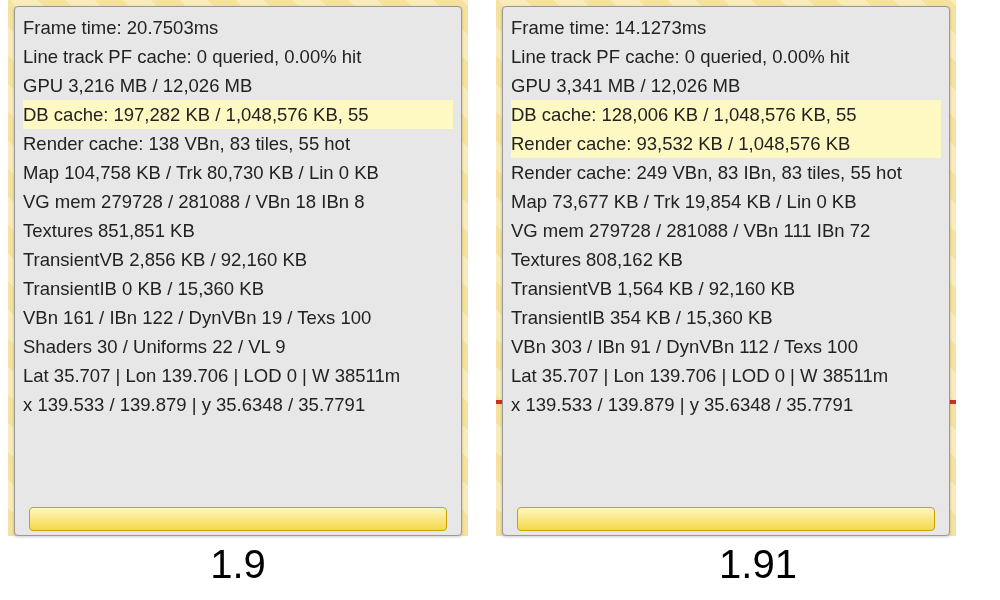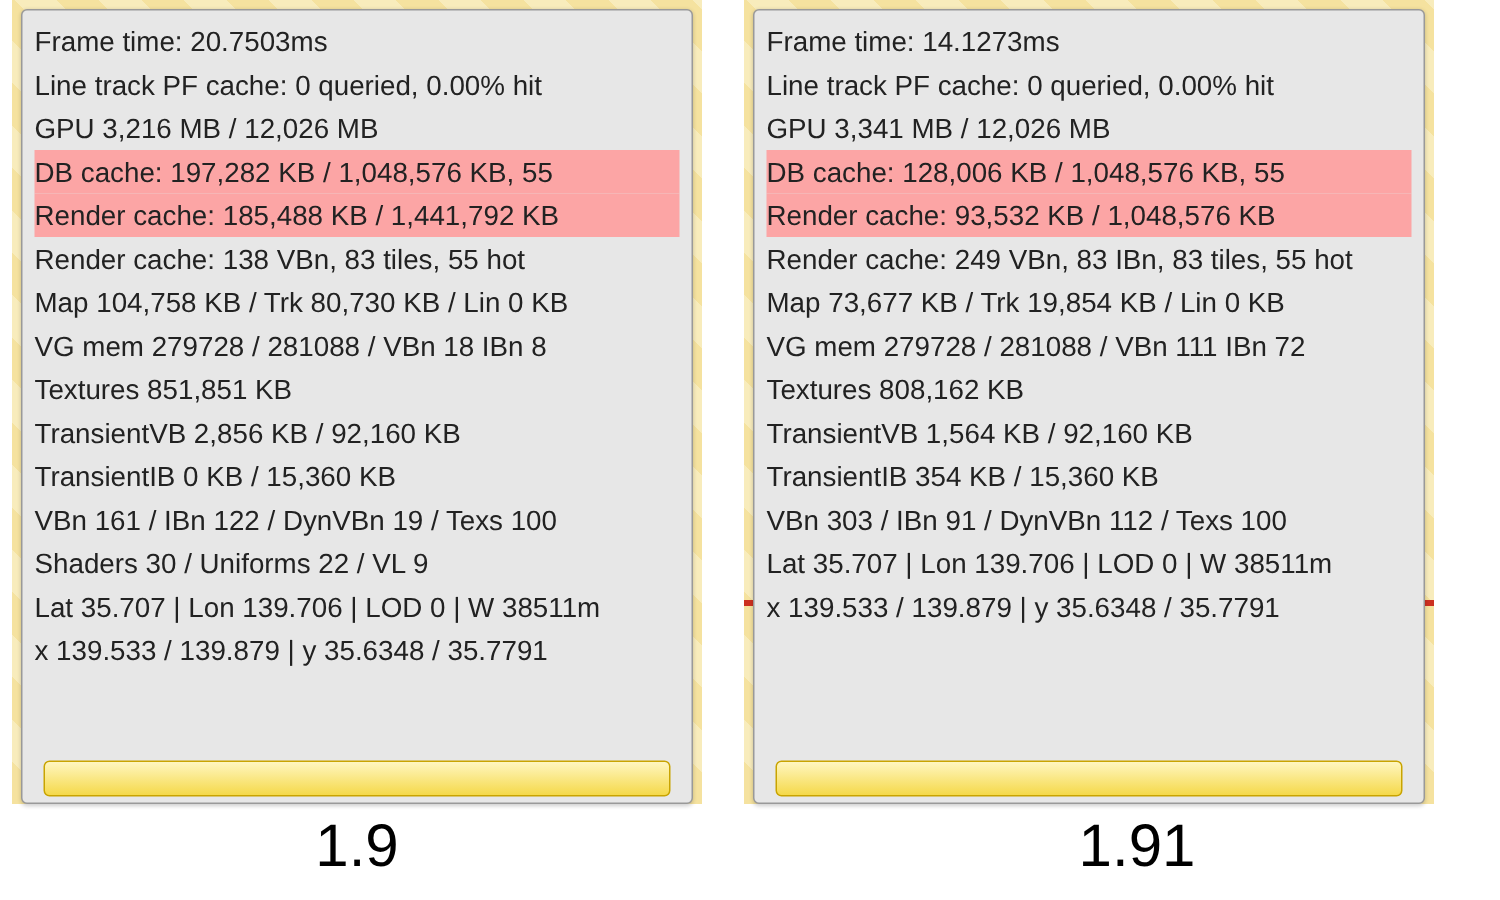--- a/index.html
+++ b/index.html
@@ -41,21 +41,21 @@
     box-shadow: 0 1px 3px rgba(0,0,0,0.2);
     overflow: hidden;
   }
   .stat-line {
     font-size: 18.5px;
     line-height: 29px;
     color: #222;
     white-space: nowrap;
   }
   .stat-line.hl {
-    background: #fca5a5;
+    background: #fef9c3;
   }
   .btn-bar {
     position: absolute;
     left: 14px; right: 14px; bottom: 4px;
     height: 24px;
     background: linear-gradient(#fff6c0, #f5d94a);
     border: 1px solid #c9a400;
     border-radius: 4px;
   }
   .version-label {
@@ -82,21 +82,20 @@
 
 <div class="panels">
 
   <div class="panel-wrap">
     <div class="map-bg"></div>
     <div class="panel">
       <div class="stat-line">Frame time: 20.7503ms</div>
       <div class="stat-line">Line track PF cache: 0 queried, 0.00% hit</div>
       <div class="stat-line">GPU 3,216 MB / 12,026 MB</div>
       <div class="stat-line hl">DB cache: 197,282 KB / 1,048,576 KB, 55</div>
-      <div class="stat-line hl">Render cache: 185,488 KB / 1,441,792 KB</div>
       <div class="stat-line">Render cache: 138 VBn, 83 tiles, 55 hot</div>
       <div class="stat-line">Map 104,758 KB / Trk 80,730 KB / Lin 0 KB</div>
       <div class="stat-line">VG mem 279728 / 281088 / VBn 18 IBn 8</div>
       <div class="stat-line">Textures 851,851 KB</div>
       <div class="stat-line">TransientVB 2,856 KB / 92,160 KB</div>
       <div class="stat-line">TransientIB 0 KB / 15,360 KB</div>
       <div class="stat-line">VBn 161 / IBn 122 / DynVBn 19 / Texs 100</div>
       <div class="stat-line">Shaders 30 / Uniforms 22 / VL 9</div>
       <div class="stat-line">Lat 35.707 | Lon 139.706 | LOD 0 | W 38511m</div>
       <div class="stat-line">x 139.533 / 139.879 | y 35.6348 / 35.7791</div>

